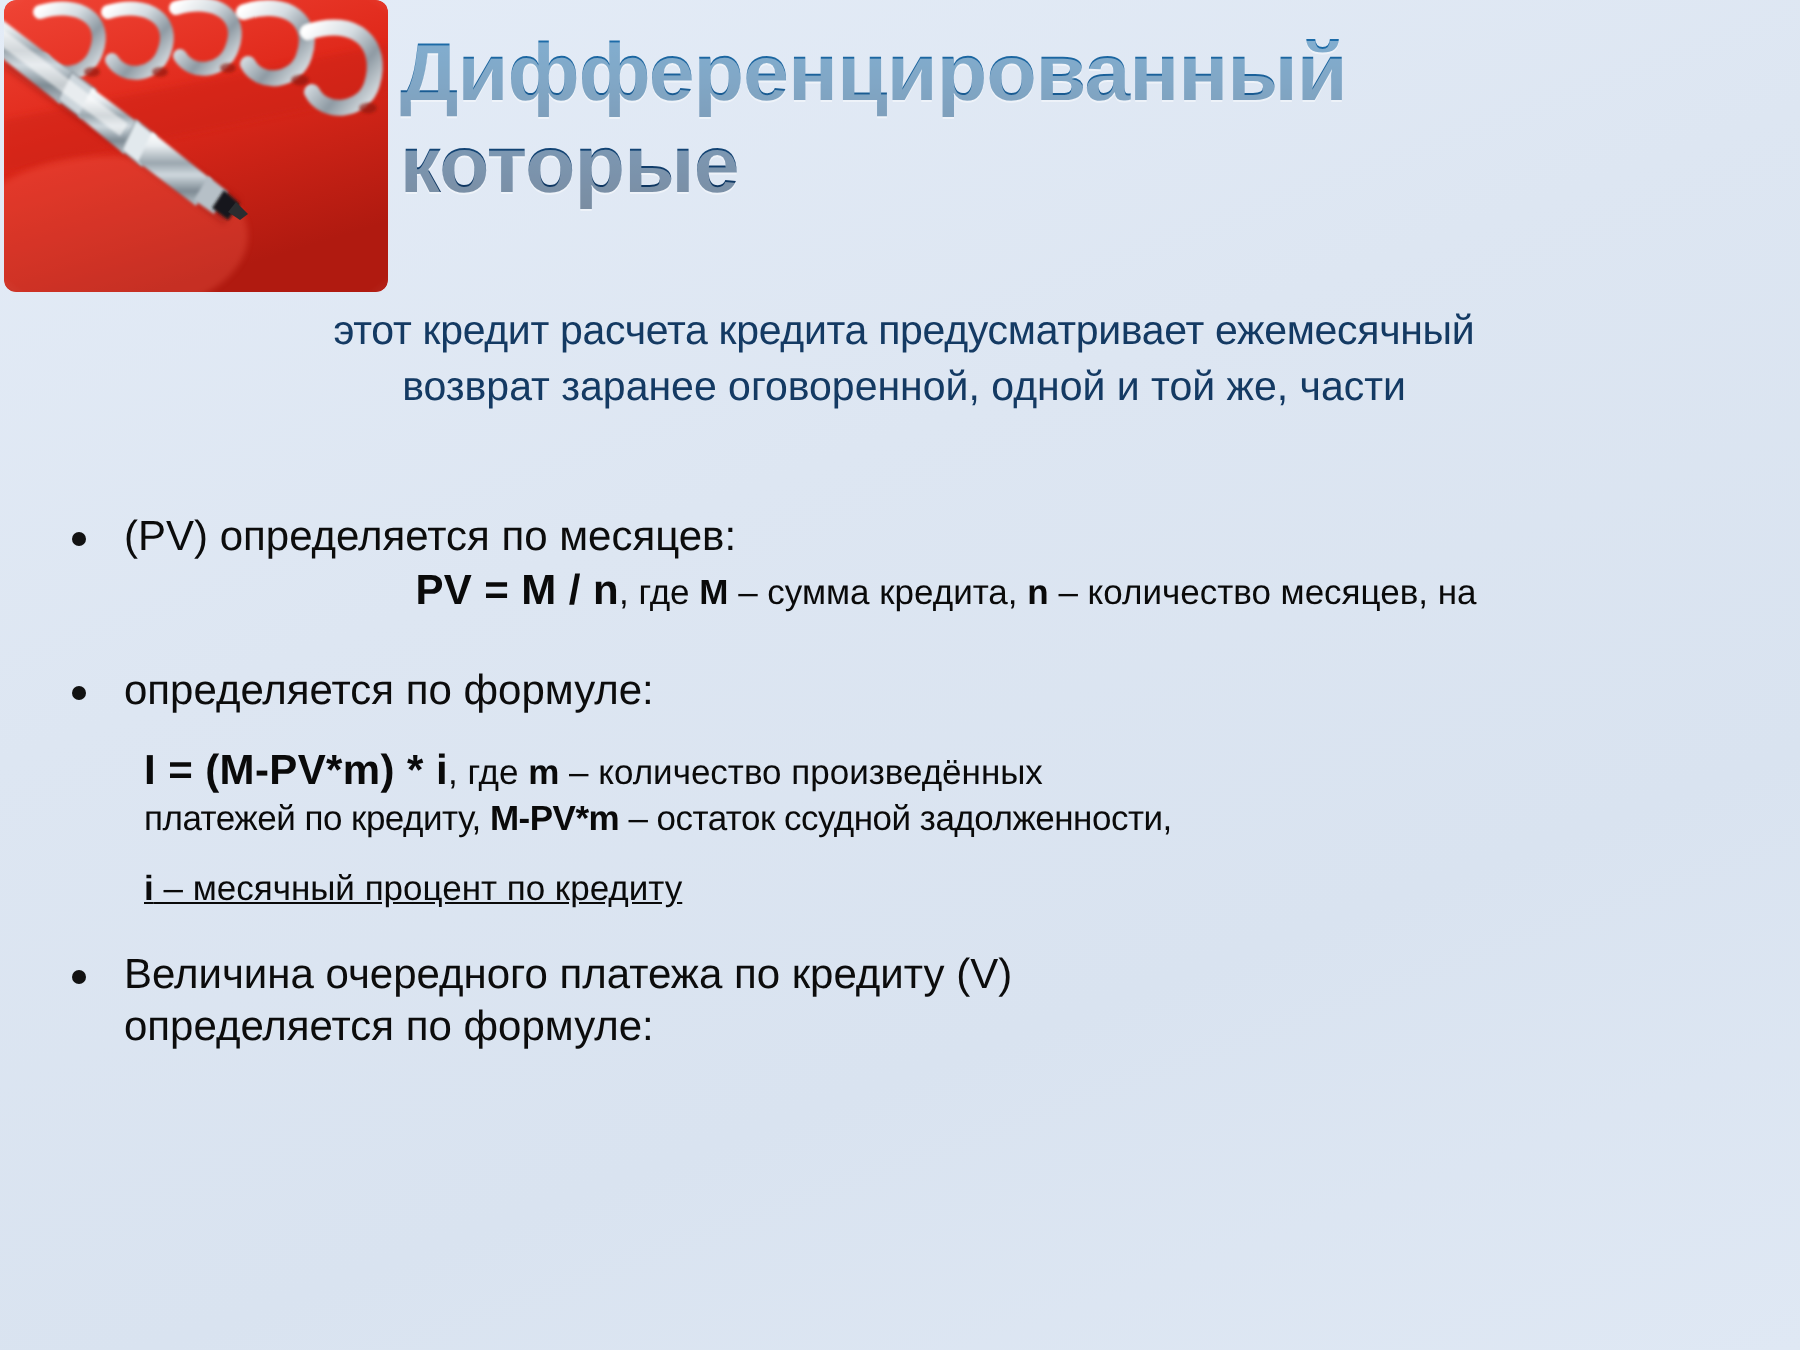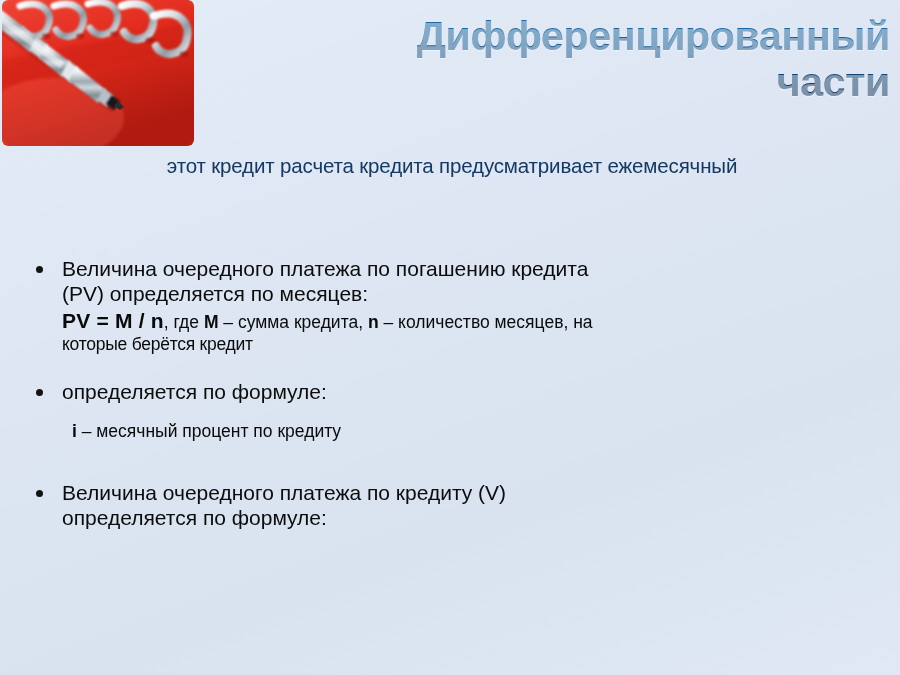--- a/index.html
+++ b/index.html
@@ -47,21 +47,21 @@
     mask-image: radial-gradient(ellipse 115% 115% at 50% 50%, #000 58%, rgba(0,0,0,0.75) 74%, rgba(0,0,0,0.25) 89%, rgba(0,0,0,0) 100%);
   }
   #photo svg { display:block; width:100%; height:100%; }
 
   
   #title {
     position: absolute;
     left: 200px;
     top: 14px;
     width: 690px;
-    text-align: right;
+    text-align: left;
     font-size: 41px;
     font-weight: bold;
     line-height: 1.12;
     letter-spacing: -0.3px;
     color: #13558c;
     background: linear-gradient(180deg, #1d6fad 0%, #1a5f97 30%, #113f6e 72%, #0d2f55 100%);
     -webkit-background-clip: text;
     background-clip: text;
     -webkit-text-fill-color: transparent;
     text-shadow: 0 1px 0 rgba(255,255,255,0.45);
@@ -120,25 +120,25 @@
     letter-spacing: 0.2px;
   }
   .small {
     font-size: 17.5px;
     font-weight: normal;
   }
   .tight { letter-spacing: -0.25px; }
 
   
   #blk1 { margin-top: 0px; }
-  #blk1 .formula { margin-top: 3px; }
+  #blk1 .formula { margin-top: 3px; text-align: center; }
   #blk2 { margin-top: 24px; }
   #blk2 .formula { margin-top: 16px; padding-left: 10px; }
-  #blk2 .fline.f3 { margin-top: 14px; }
-  #blk3 { margin-top: 38px; }
+  #blk2 .fline.f3 { margin-top: 14px; text-decoration: underline; }
+  #blk3 { margin-top: 20px; }
   #blk3 .formula { margin-top: 1px; }
 </style>
 </head>
 <body>
 
 <div id="slide">
 
   <div id="photo-wrap">
     <div id="photo">
       <svg viewBox="0 0 192 146" preserveAspectRatio="none">
@@ -209,47 +209,48 @@
         <path d="M110 95 L118 102 L112 110 L104 104 Z" fill="#16181a" filter="url(#soft)"></path>
         <path d="M116 101 L122 107 L118 110 L112 106 Z" fill="#2a2d30"></path>
 
         <path d="M-4 12 L62 62 L58 68 L-8 18 Z" fill="#ffffff" opacity="0.55" filter="url(#soft)"></path>
       </svg>
     </div>
   </div>
 
   <div id="title">
     <span class="tline">Дифференцированный</span>
-    <span class="tline">части</span>
+    <span class="tline">которые</span>
   </div>
 
   <div id="intro">
     <span class="iline l1">этот кредит расчета кредита предусматривает ежемесячный</span>
+    <span class="iline">возврат заранее оговоренной, одной и той же, части</span>
   </div>
 
   <div id="content">
 
     <div class="blk" id="blk1">
       <span class="bullet-dot"></span>
       <div class="lead">
-        <span class="lline">Величина очередного платежа по погашению кредита</span>
         <span class="lline">(PV) определяется по месяцев:</span>
       </div>
       <div class="formula">
         <span class="fline f1"><span class="big">PV = M / n</span><span class="small">, где </span><span class="small" style="font-weight: bold;">M</span><span class="small"> – сумма кредита, </span><span class="small" style="font-weight: bold;">n</span><span class="small"> – количество месяцев, на</span></span>
-        <span class="fline f2 tight"><span class="small">которые берётся кредит</span></span>
       </div>
     </div>
 
     <div class="blk" id="blk2">
       <span class="bullet-dot"></span>
       <div class="lead">
         <span class="lline">определяется по формуле:</span>
       </div>
       <div class="formula">
+        <span class="fline f1"><span class="big">I = (M-PV*m) * i</span><span class="small">, где </span><span class="small" style="font-weight: bold;">m</span><span class="small"> – количество произведённых</span></span>
+        <span class="fline f2 tight"><span class="small">платежей по кредиту, </span><span class="small" style="font-weight: bold;">M-PV*m</span><span class="small"> – остаток ссудной задолженности,</span></span>
         <span class="fline f3"><span class="small" style="font-weight: bold;">i</span><span class="small"> – месячный процент по кредиту</span></span>
       </div>
     </div>
 
     <div class="blk" id="blk3">
       <span class="bullet-dot"></span>
       <div class="lead">
         <span class="lline">Величина очередного платежа по кредиту (V)</span>
         <span class="lline">определяется по формуле:</span>
       </div>

